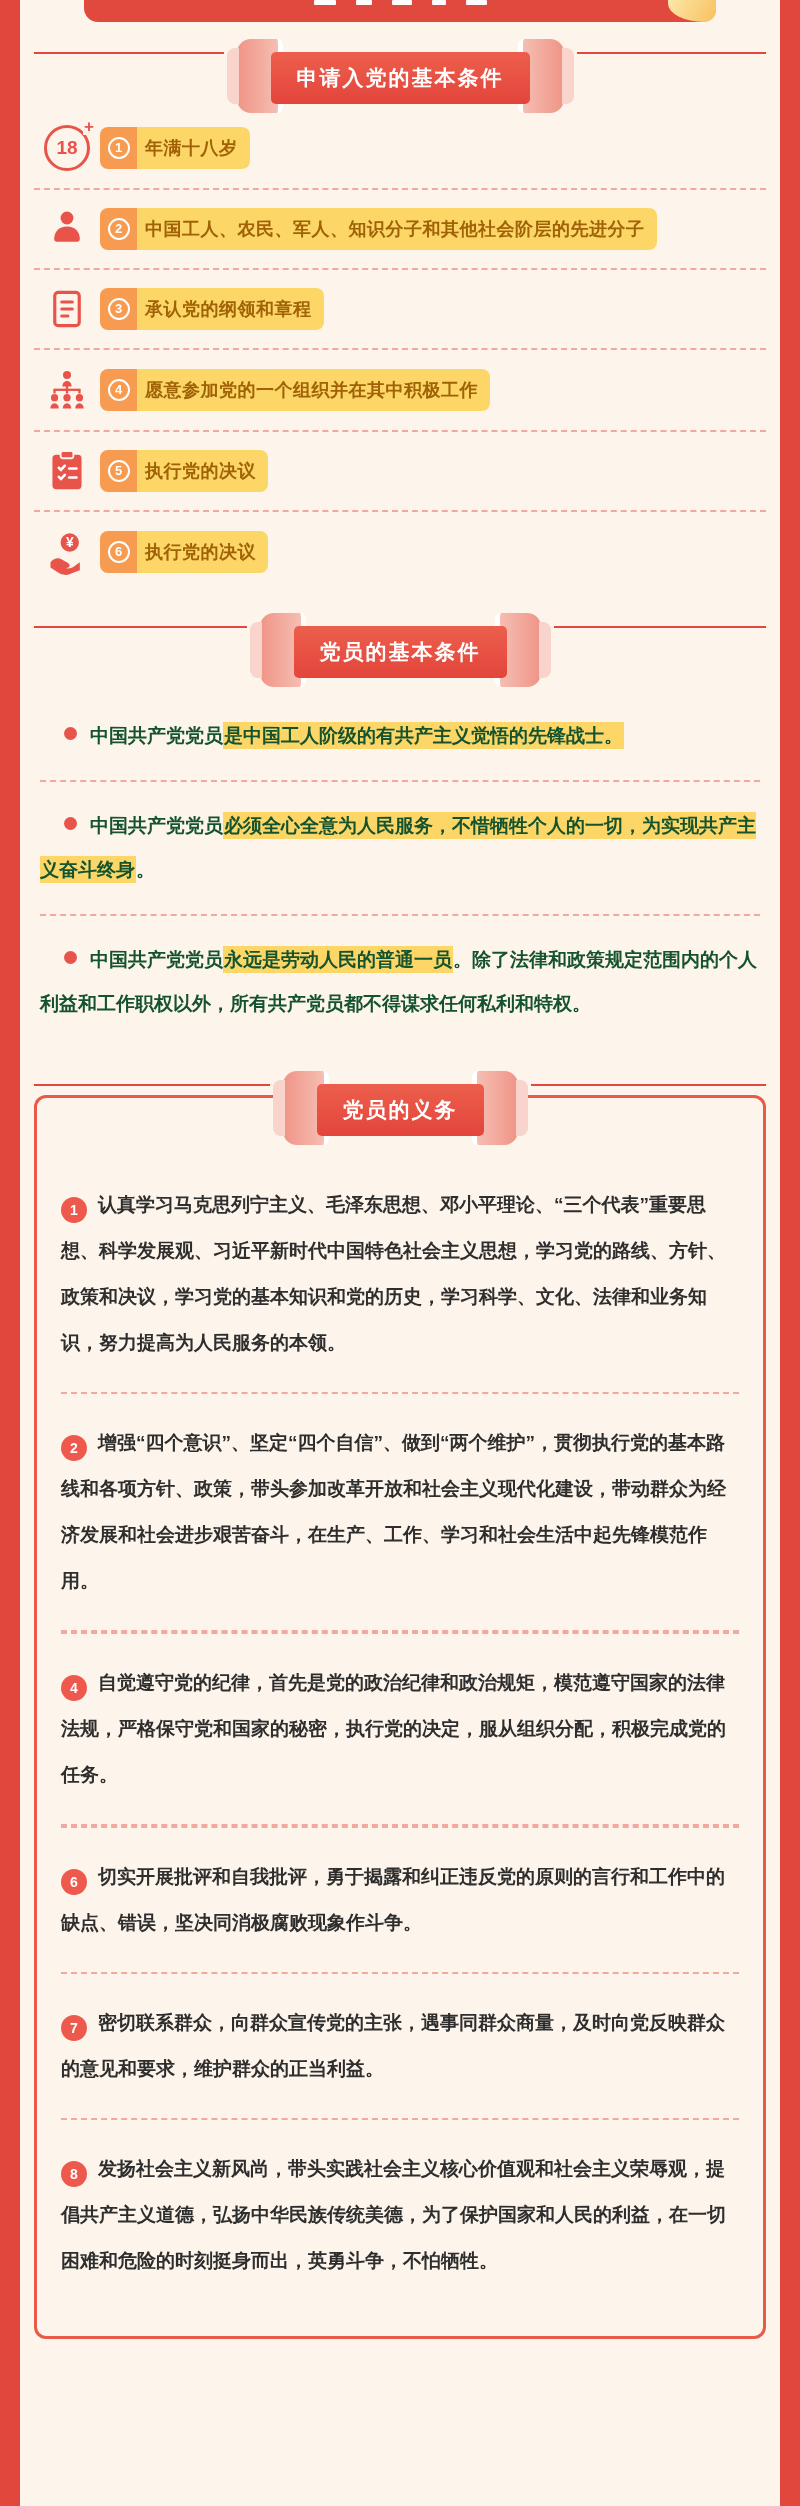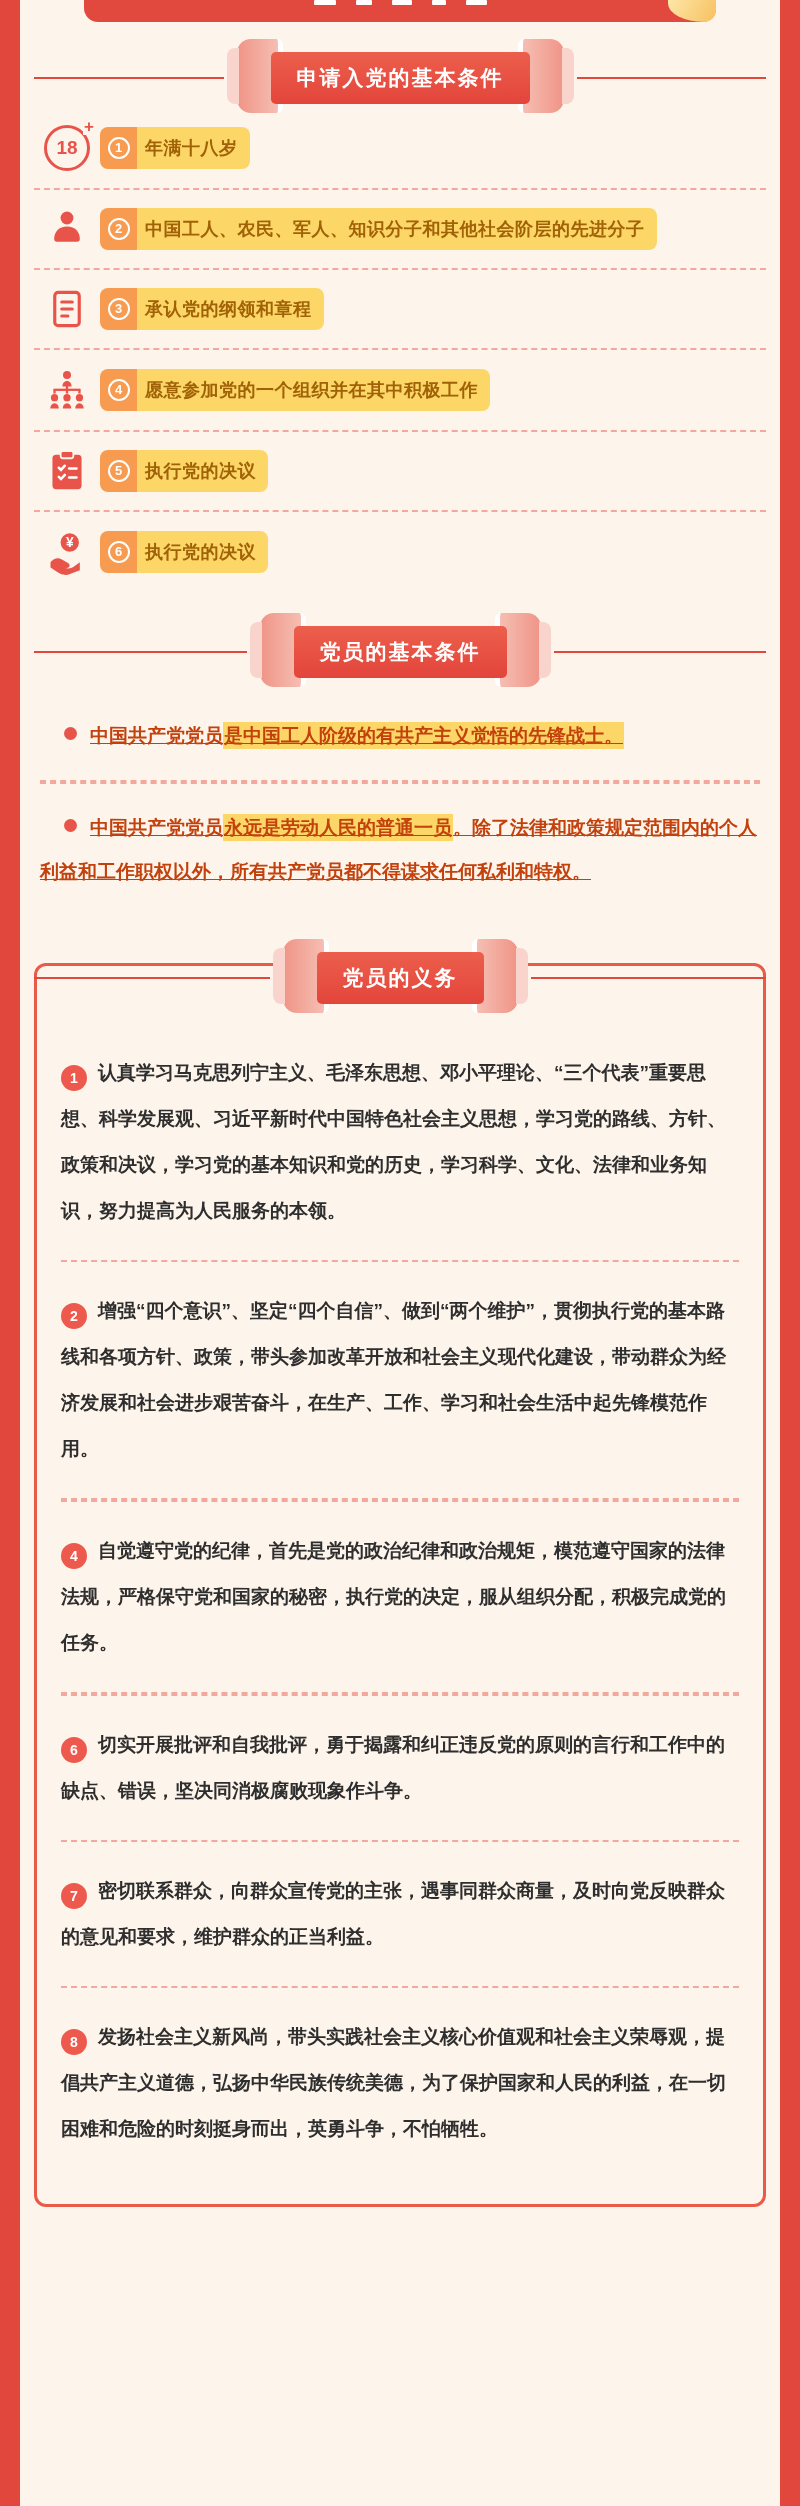--- a/index.html
+++ b/index.html
@@ -21,21 +21,21 @@
   .banner-frags { position:absolute; top:0; left:0; right:0; text-align:center; line-height:0; }
   .frag { display:inline-block; height:5px; background:#fff; margin:0 10px; border-radius:1px; vertical-align:top; }
   .f1{width:22px;} .f2{width:16px;} .f3{width:20px;} .f4{width:14px;} .f5{width:21px;}
   .banner-fold {
     position:absolute; right:0; top:0; width:48px; height:22px;
     background:linear-gradient(120deg,#fde7a8,#f8c05f);
     border-radius:0 0 14px 4px; border-bottom-left-radius:90% 100%;
   }
 
   
-  .sec-header { display:flex; align-items:center; padding:0 34px; margin-top:30px; position:relative; z-index:2; }
+  .sec-header { display:flex; align-items:flex-start; padding:0 34px; margin-top:30px; position:relative; z-index:2; }
   .hline { flex:1; height:2px; background:#e2473d; }
   .hcap  { width:5px; height:16px; border-radius:3px; background:#e2473d; margin:0 8px; flex:none; }
   .book  { position:relative; flex:none; margin:0 26px; }
   .page  { position:absolute; top:-13px; width:46px; height:74px; z-index:0; }
   .page-l{ left:-34px;  background:linear-gradient(90deg,#ef9486,#f6beb3); border-radius:14px 6px 6px 14px; border-right:5px solid #fff; }
   .page-r{ right:-34px; background:linear-gradient(270deg,#ef9486,#f6beb3); border-radius:6px 14px 14px 6px; border-left:5px solid #fff; }
   .page::before { content:""; position:absolute; top:9px; width:12px; height:56px; background:#f8d4cc; }
   .page-l::before { left:-10px; border-radius:8px 0 0 8px; }
   .page-r::before { right:-10px; border-radius:0 8px 8px 0; }
   .title-box {
@@ -68,21 +68,21 @@
     position:relative; width:46px; height:46px; border:3px solid #e8544a; border-radius:50%;
     color:#e8544a; font-weight:800; font-size:19px; display:flex; align-items:center; justify-content:center;
   }
   .icon18 .plus {
     position:absolute; top:-9px; right:-8px; background:#fdf4eb; padding:0 1px;
     font-size:17px; font-weight:800; line-height:16px;
   }
 
   
   .member-list { margin:14px 40px 0; }
-  .member-item { padding:22px 0; font-size:19px; font-weight:700; line-height:44px; color:#c2410c; text-indent:24px;text-decoration:underline; }
+  .member-item { padding:22px 0; font-size:19px; font-weight:700; line-height:44px; color:#14532d; text-indent:24px; }
   .bullet {
     display:inline-block; width:13px; height:13px; border-radius:50%;
     background:#e8544a; margin-right:13px; vertical-align:2px; text-indent:0;
   }
   .hl { background:#fcd667; padding:3px 1px; }
 
   
   .obl-header { margin-bottom:-41px; }
   .obl-box {
     margin:0 34px 16px; border:3px solid #e95a48; border-radius:12px;
@@ -238,20 +238,21 @@
     <div class="page page-r"></div>
     <div class="title-box">党员的基本条件</div>
   </div>
   <div class="hcap"></div>
   <div class="hline"></div>
 </div>
 
 <div class="member-list">
   <p class="member-item"><span class="bullet"></span><span>中国共产党党员</span><span class="hl">是中国工人阶级的有共产主义觉悟的先锋战士。</span><span></span></p>
   <div class="dash"></div>
+  <p class="member-item"><span class="bullet"></span><span>中国共产党党员</span><span class="hl">必须全心全意为人民服务，不惜牺牲个人的一切，为实现共产主义奋斗终身</span><span>。</span></p>
   <div class="dash"></div>
   <p class="member-item"><span class="bullet"></span><span>中国共产党党员</span><span class="hl">永远是劳动人民的普通一员</span><span>。除了法律和政策规定范围内的个人利益和工作职权以外，所有共产党员都不得谋求任何私利和特权。</span></p>
 </div>
 
 <div class="sec-header obl-header" style="margin-top:36px;">
   <div class="hline"></div>
   <div class="hcap"></div>
   <div class="book">
     <div class="page page-l"></div>
     <div class="page page-r"></div>

